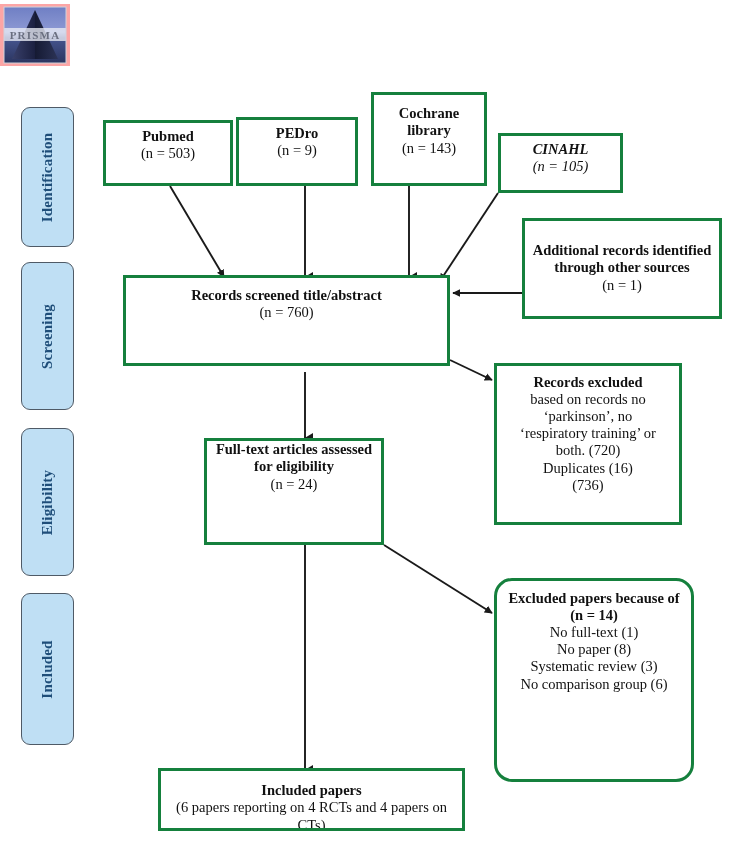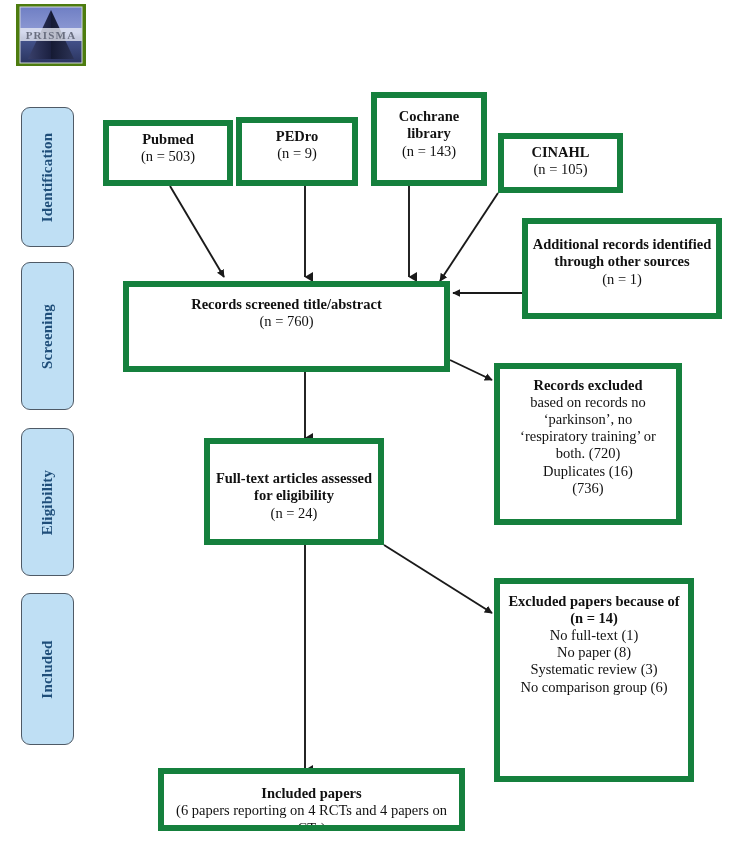--- a/index.html
+++ b/index.html
@@ -25,26 +25,26 @@
     position: absolute;
     left: 0; top: 0;
     width: 732px;
     height: 856px;
     pointer-events: none;
   }
 
   
   .logo {
     position: absolute;
-    left: 16px;
+    left: 0;
     top: 4px;
     width: 70px;
     height: 62px;
     overflow: hidden;
-    background: #4d7c0f;
+    background: #fca5a5;
   }
   .logo-inner {
     position: absolute;
     left: 0; top: 0;
     width: 70px;
     height: 62px;
   }
 
   
   .stage-label {
@@ -65,21 +65,21 @@
     letter-spacing: 0.2px;
     color: #1f4e79;
     font-family: "Liberation Serif", "DejaVu Serif", serif;
   }
 
   
   .node {
     position: absolute;
     box-sizing: border-box;
     background: #ffffff;
-    border: 6px solid #15803d;
+    border: 3px solid #15803d;
     text-align: center;
     line-height: 1.2;
     font-size: 14.5px;
     padding: 5px 4px 0 4px;
     overflow: hidden;
   }
   .node .t {
     font-weight: bold;
     display: block;
   }
@@ -171,51 +171,51 @@
   <div class="node" style="left:236px; top:117px; width:122px; height:69px;">
     <span class="t">PEDro</span>
     <span class="r">(n = 9)</span>
   </div>
 
   <div class="node" style="left:371px; top:92px; width:116px; height:94px; padding-top:10px;">
     <span class="t">Cochrane library</span>
     <span class="r">(n = 143)</span>
   </div>
 
-  <div class="node" style="left:498px; top:133px; width:125px; height:60px;">
+  <div class="node" style="left:498px; top:133px; width:125px; height:60px;font-style:italic;">
     <span class="t">CINAHL</span>
     <span class="r">(n = 105)</span>
   </div>
 
-  <div class="node" style="left:522px; top:218px; width:200px; height:101px; padding-top:12px;">
+  <div class="node" style="left:522px; top:218px; width:200px; height:101px; padding-top:21px;">
     <span class="t">Additional records identified through other sources</span>
     <span class="r">(n = 1)</span>
   </div>
 
-  <div class="node" style="left:123px; top:281px; width:327px; height:91px; padding-top:9px;">
+  <div class="node" style="left:123px; top:275px; width:327px; height:91px; padding-top:9px;">
     <span class="t">Records screened title/abstract</span>
     <span class="r">(n = 760)</span>
   </div>
 
   <div class="node tight" style="left:494px; top:363px; width:188px; height:162px; padding-top:8px;">
     <span class="t">Records excluded</span>
     <span class="r">based on records no</span>
     <span class="r">‘parkinson’, no</span>
     <span class="r">‘respiratory training’ or</span>
     <span class="r">both. (720)</span>
     <span class="r">Duplicates (16)</span>
     <span class="r">(736)</span>
   </div>
 
-  <div class="node" style="left:204px; top:438px; width:180px; height:107px; padding-top:26px;">
+  <div class="node" style="left:204px; top:438px; width:180px; height:107px; padding-top:0;">
     <span class="t">Full-text articles assessed for eligibility</span>
     <span class="r">(n = 24)</span>
   </div>
 
-  <div class="node tight" style="left:494px; top:578px; width:200px; height:204px; padding-top:9px;">
+  <div class="node tight" style="left:494px; top:578px; width:200px; height:204px; padding-top:9px;border-radius:18px;">
     <span class="t">Excluded papers because of (n = 14)</span>
     <span class="r">No full-text (1)</span>
     <span class="r">No paper (8)</span>
     <span class="r">Systematic review (3)</span>
     <span class="r">No comparison group (6)</span>
   </div>
 
   <div class="node" style="left:158px; top:768px; width:307px; height:63px; padding-top:11px;">
     <span class="t">Included papers</span>
     <span class="r">(6 papers reporting on 4 RCTs and 4 papers on CTs)</span>

